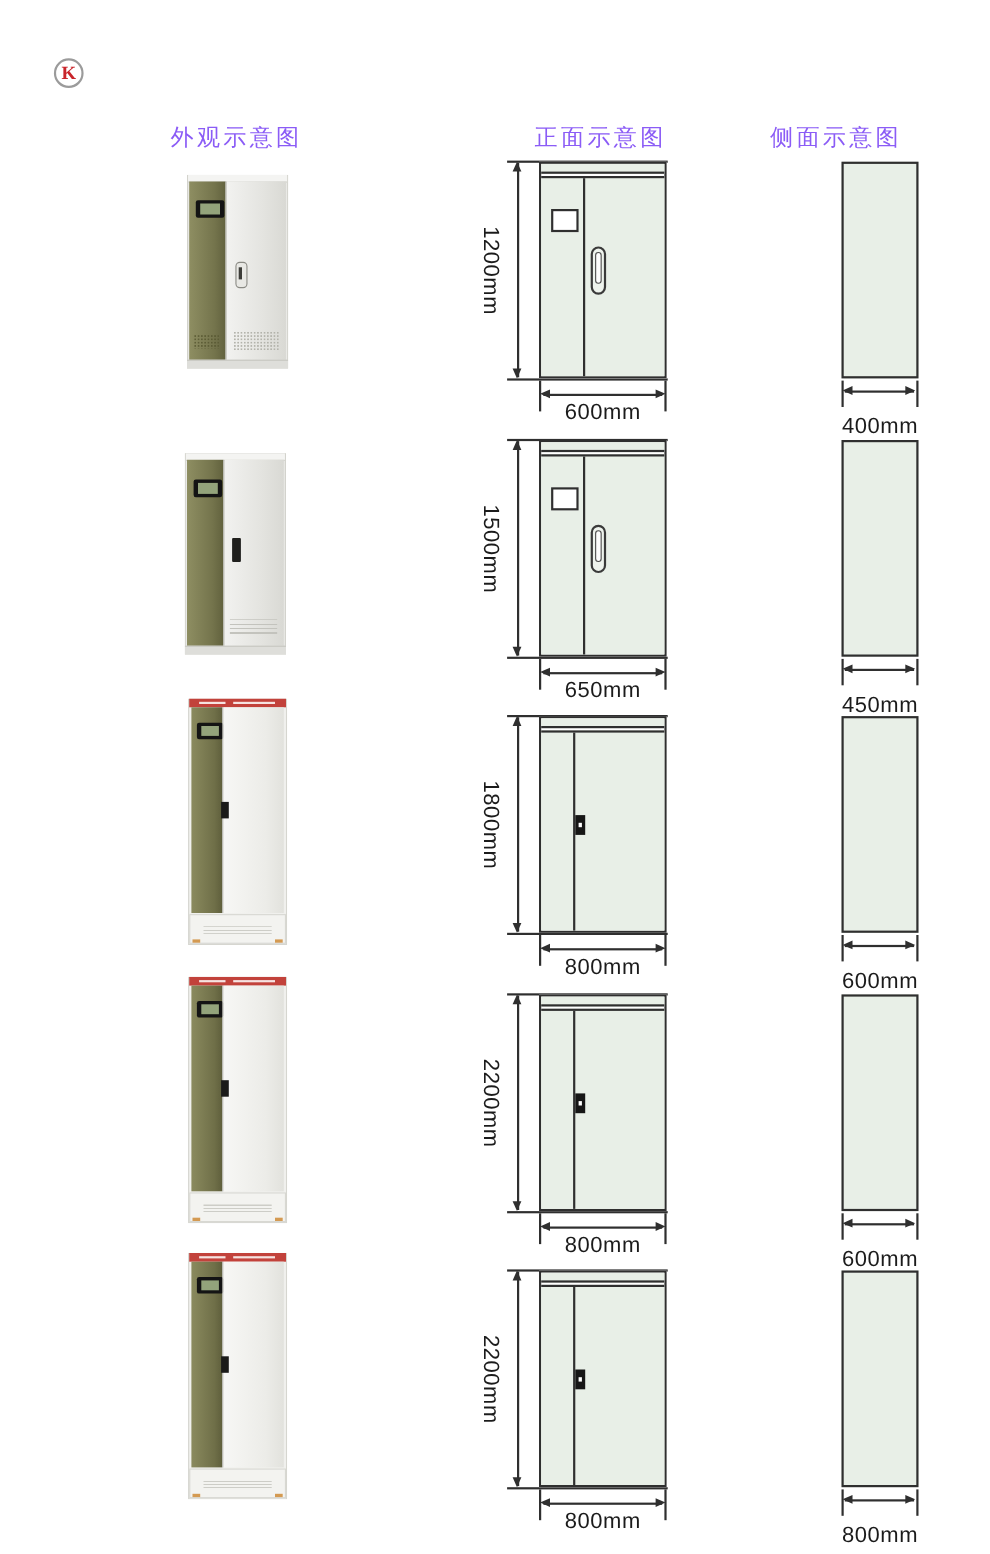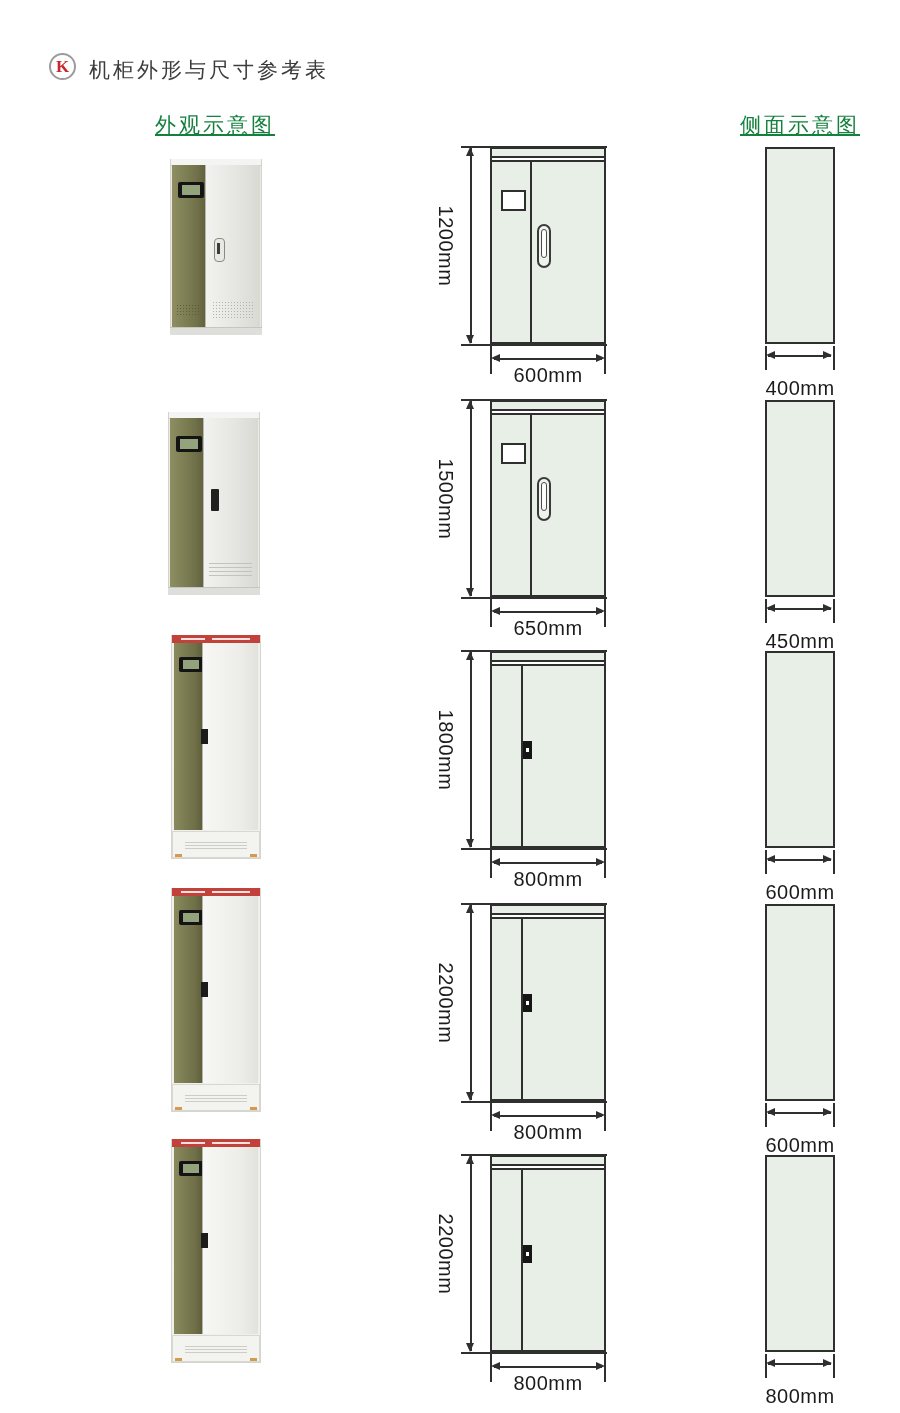--- a/index.html
+++ b/index.html
@@ -5,22 +5,22 @@
   html,body{margin:0;padding:0;background:#fff;}
   .page{position:relative;width:900px;height:1413px;background:#fff;overflow:hidden;
         font-family:"Liberation Sans",sans-serif;color:#1e1e1e;}
 
   
   .badge{position:absolute;left:49px;top:53px;width:27px;height:27px;border:2px solid #9b9b9b;
          border-radius:50%;box-sizing:border-box;text-align:center;line-height:24px;
          font-family:"Liberation Serif",serif;font-weight:bold;font-size:17px;color:#c9252b;}
   .title{position:absolute;left:89px;top:56px;font-size:21px;color:#3c3c3c;letter-spacing:3px;}
   .colhead{position:absolute;top:111px;width:200px;text-align:center;font-size:21px;
-           color:#15803d;letter-spacing:3px;text-decoration:underline;}
-  .ch-a{left:115px;} .ch-f{left:446px;} .ch-s{left:700px;}
+           color:#8b5cf6;letter-spacing:3px;}
+  .ch-a{left:115px;} .ch-f{left:446px;} .ch-s{left:660px;}
 
   
   .row{position:absolute;left:0;width:900px;height:252px;}
   .r1{top:143px;} .r2{top:396px;} .r3{top:647px;} .r4{top:900px;} .r5{top:1151px;}
 
   
   .xline{position:absolute;height:1.5px;background:#2f2f2f;}
   .yline{position:absolute;width:1.5px;background:#2f2f2f;}
   .arr{position:absolute;width:0;height:0;}
   .a-up{border-left:4px solid transparent;border-right:4px solid transparent;border-bottom:9px solid #2f2f2f;}
@@ -103,23 +103,23 @@
              background:repeating-linear-gradient(180deg,#cdcdc7 0 1px,transparent 1px 3px);}
   .foot{position:absolute;bottom:0;width:7px;height:3px;background:#d49a52;}
   .fl{left:2px;} .fr{right:2px;}
 </style>
 </head>
 <body>
 
 <div class="page">
 
   <div class="badge">K</div>
-  <div class="title">机柜外形与尺寸参考表</div>
 
   <div class="colhead ch-a">外观示意图</div>
+  <div class="colhead ch-f">正面示意图</div>
   <div class="colhead ch-s">侧面示意图</div>
 
   <section class="row r1">
     <div class="photo pA">
       <div class="ph-cap"></div>
       <div class="ph-olive"></div>
       <div class="ph-display">
           <div class="ph-screen"></div>
         </div>
       <div class="ph-door"></div>

